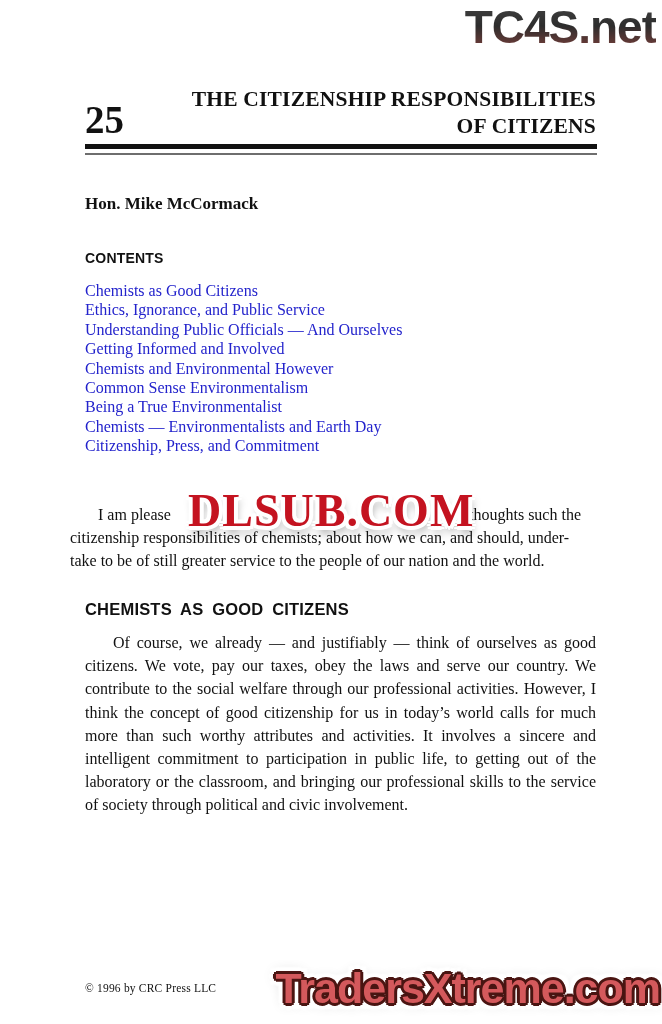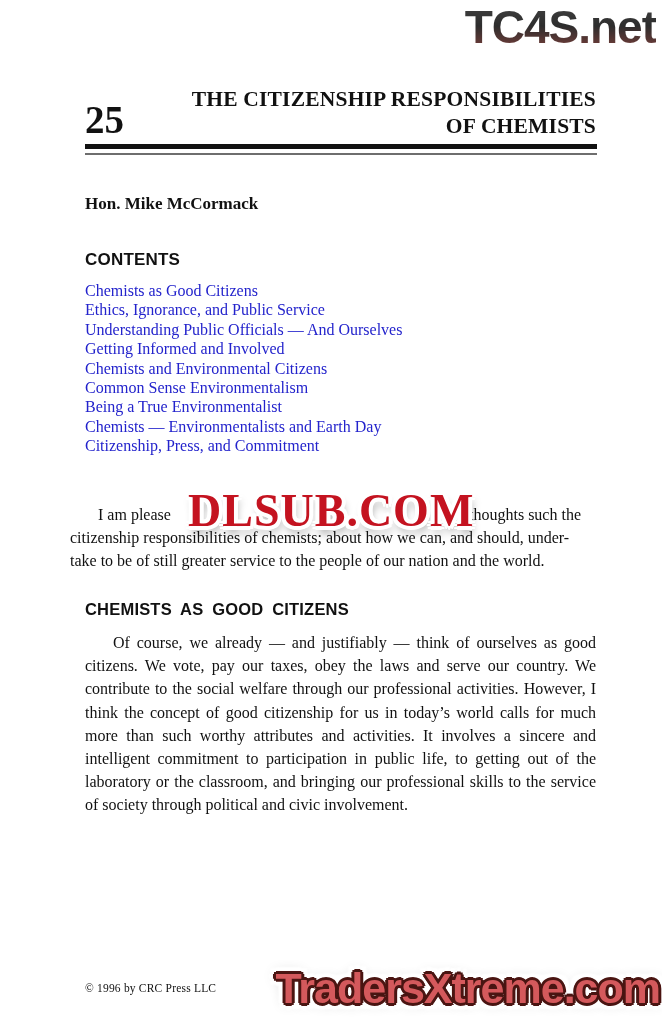--- a/index.html
+++ b/index.html
@@ -50,21 +50,21 @@
   
   .author{
     position:absolute;left:85px;top:194px;
     font-weight:bold;font-size:17px;
   }
 
   
   .contents-heading{
     position:absolute;left:85px;top:250px;
     font-family:"Liberation Sans", sans-serif;
-    font-weight:bold;font-size:17px;letter-spacing:.2px;
+    font-weight:bold;font-size:14px;letter-spacing:.2px;
   }
   .contents-list{
     position:absolute;left:85px;top:281px;width:510px;
     font-size:16px;line-height:19.4px;
     color:var(--link-blue);
   }
   .contents-link{cursor:pointer;}
 
   
   .para1{
@@ -126,38 +126,38 @@
 <body>
 
 <div class="page">
 
   <div class="wm-tc4s">TC4S.net</div>
 
   <div class="chapter-number">25</div>
 
   <div class="chapter-title">
     <span>THE CITIZENSHIP RESPONSIBILITIES</span><br>
-    <span>OF CHEMISTS</span>
+    <span>OF CITIZENS</span>
   </div>
 
   <div class="rules">
     <div class="rule-thick"></div>
     <div class="rule-thin"></div>
   </div>
 
   <div class="author">Hon. Mike McCormack</div>
 
   <div class="contents-heading">CONTENTS</div>
 
   <div class="contents-list">
       <div class="contents-link">Chemists as Good Citizens</div>
       <div class="contents-link">Ethics, Ignorance, and Public Service</div>
       <div class="contents-link">Understanding Public Officials — And Ourselves</div>
       <div class="contents-link">Getting Informed and Involved</div>
-      <div class="contents-link">Chemists and Environmental Citizens</div>
+      <div class="contents-link">Chemists and Environmental However</div>
       <div class="contents-link">Common Sense Environmentalism</div>
       <div class="contents-link">Being a True Environmentalist</div>
       <div class="contents-link">Chemists — Environmentalists and Earth Day</div>
       <div class="contents-link">Citizenship, Press, and Commitment</div>
     </div>
 
   <div class="para1">
     <div class="para1-line1">
       <span class="frag-left">I am please</span>
       <span class="frag-right">e thoughts such the</span>

